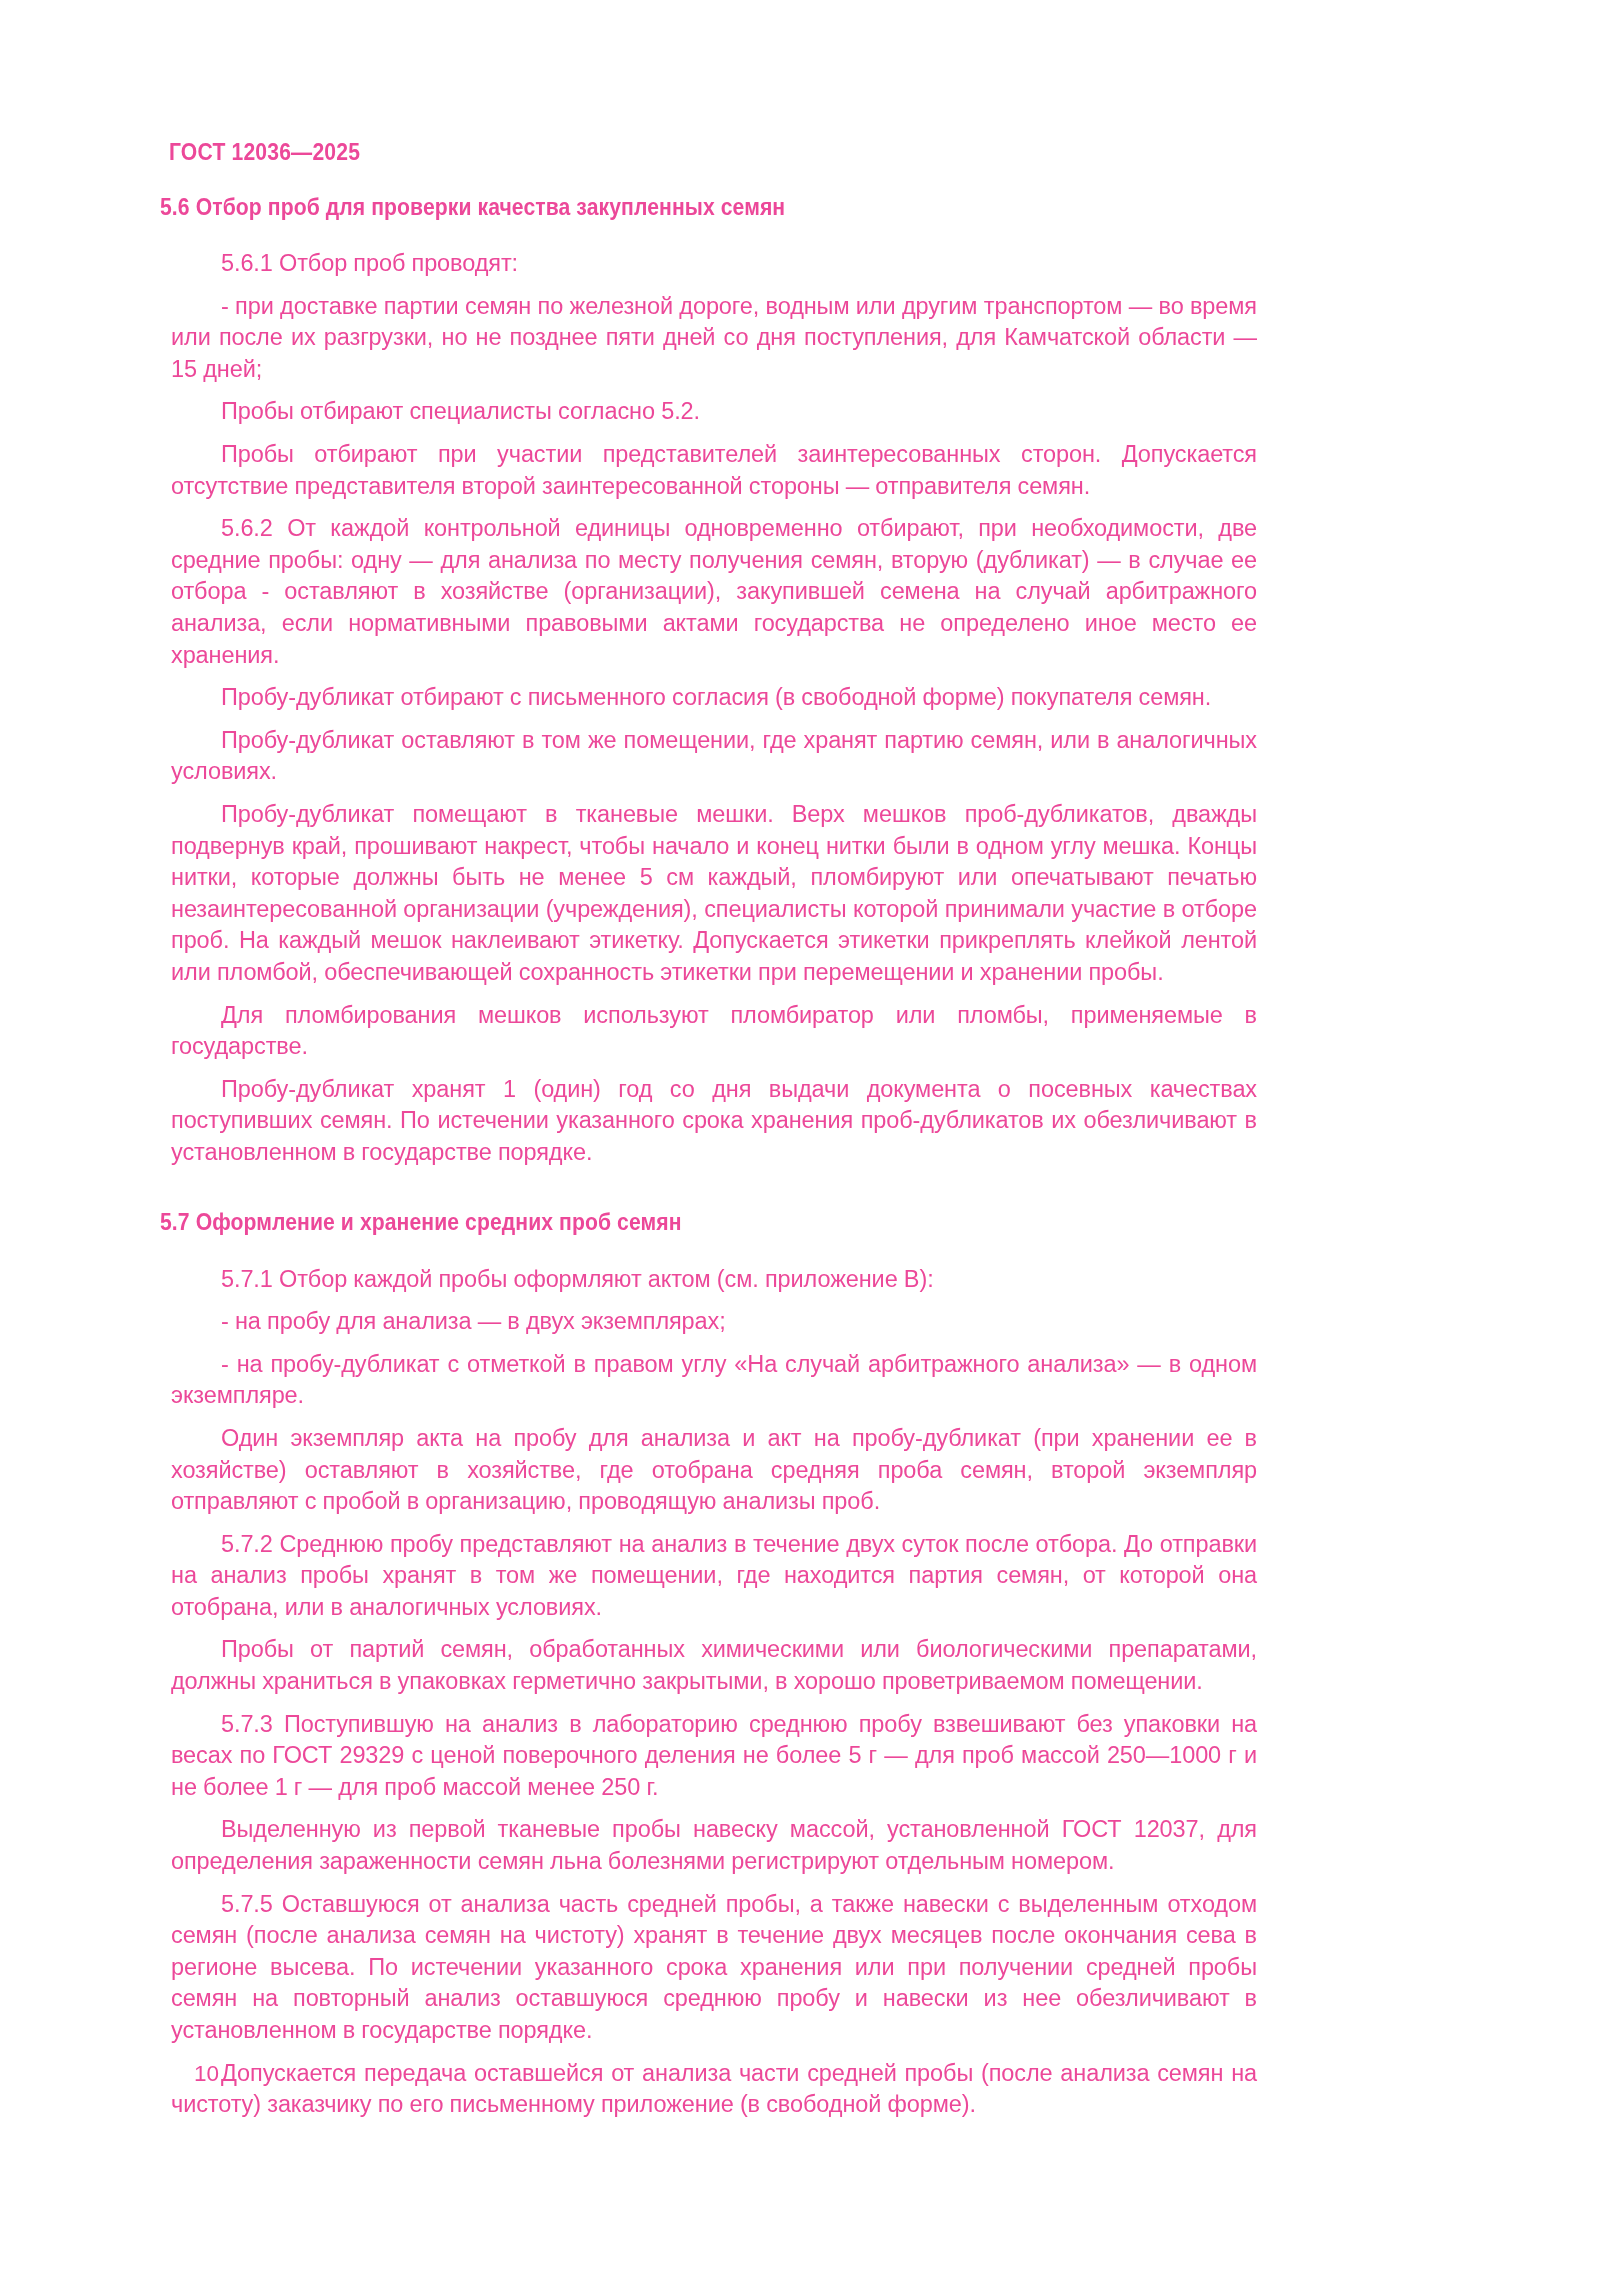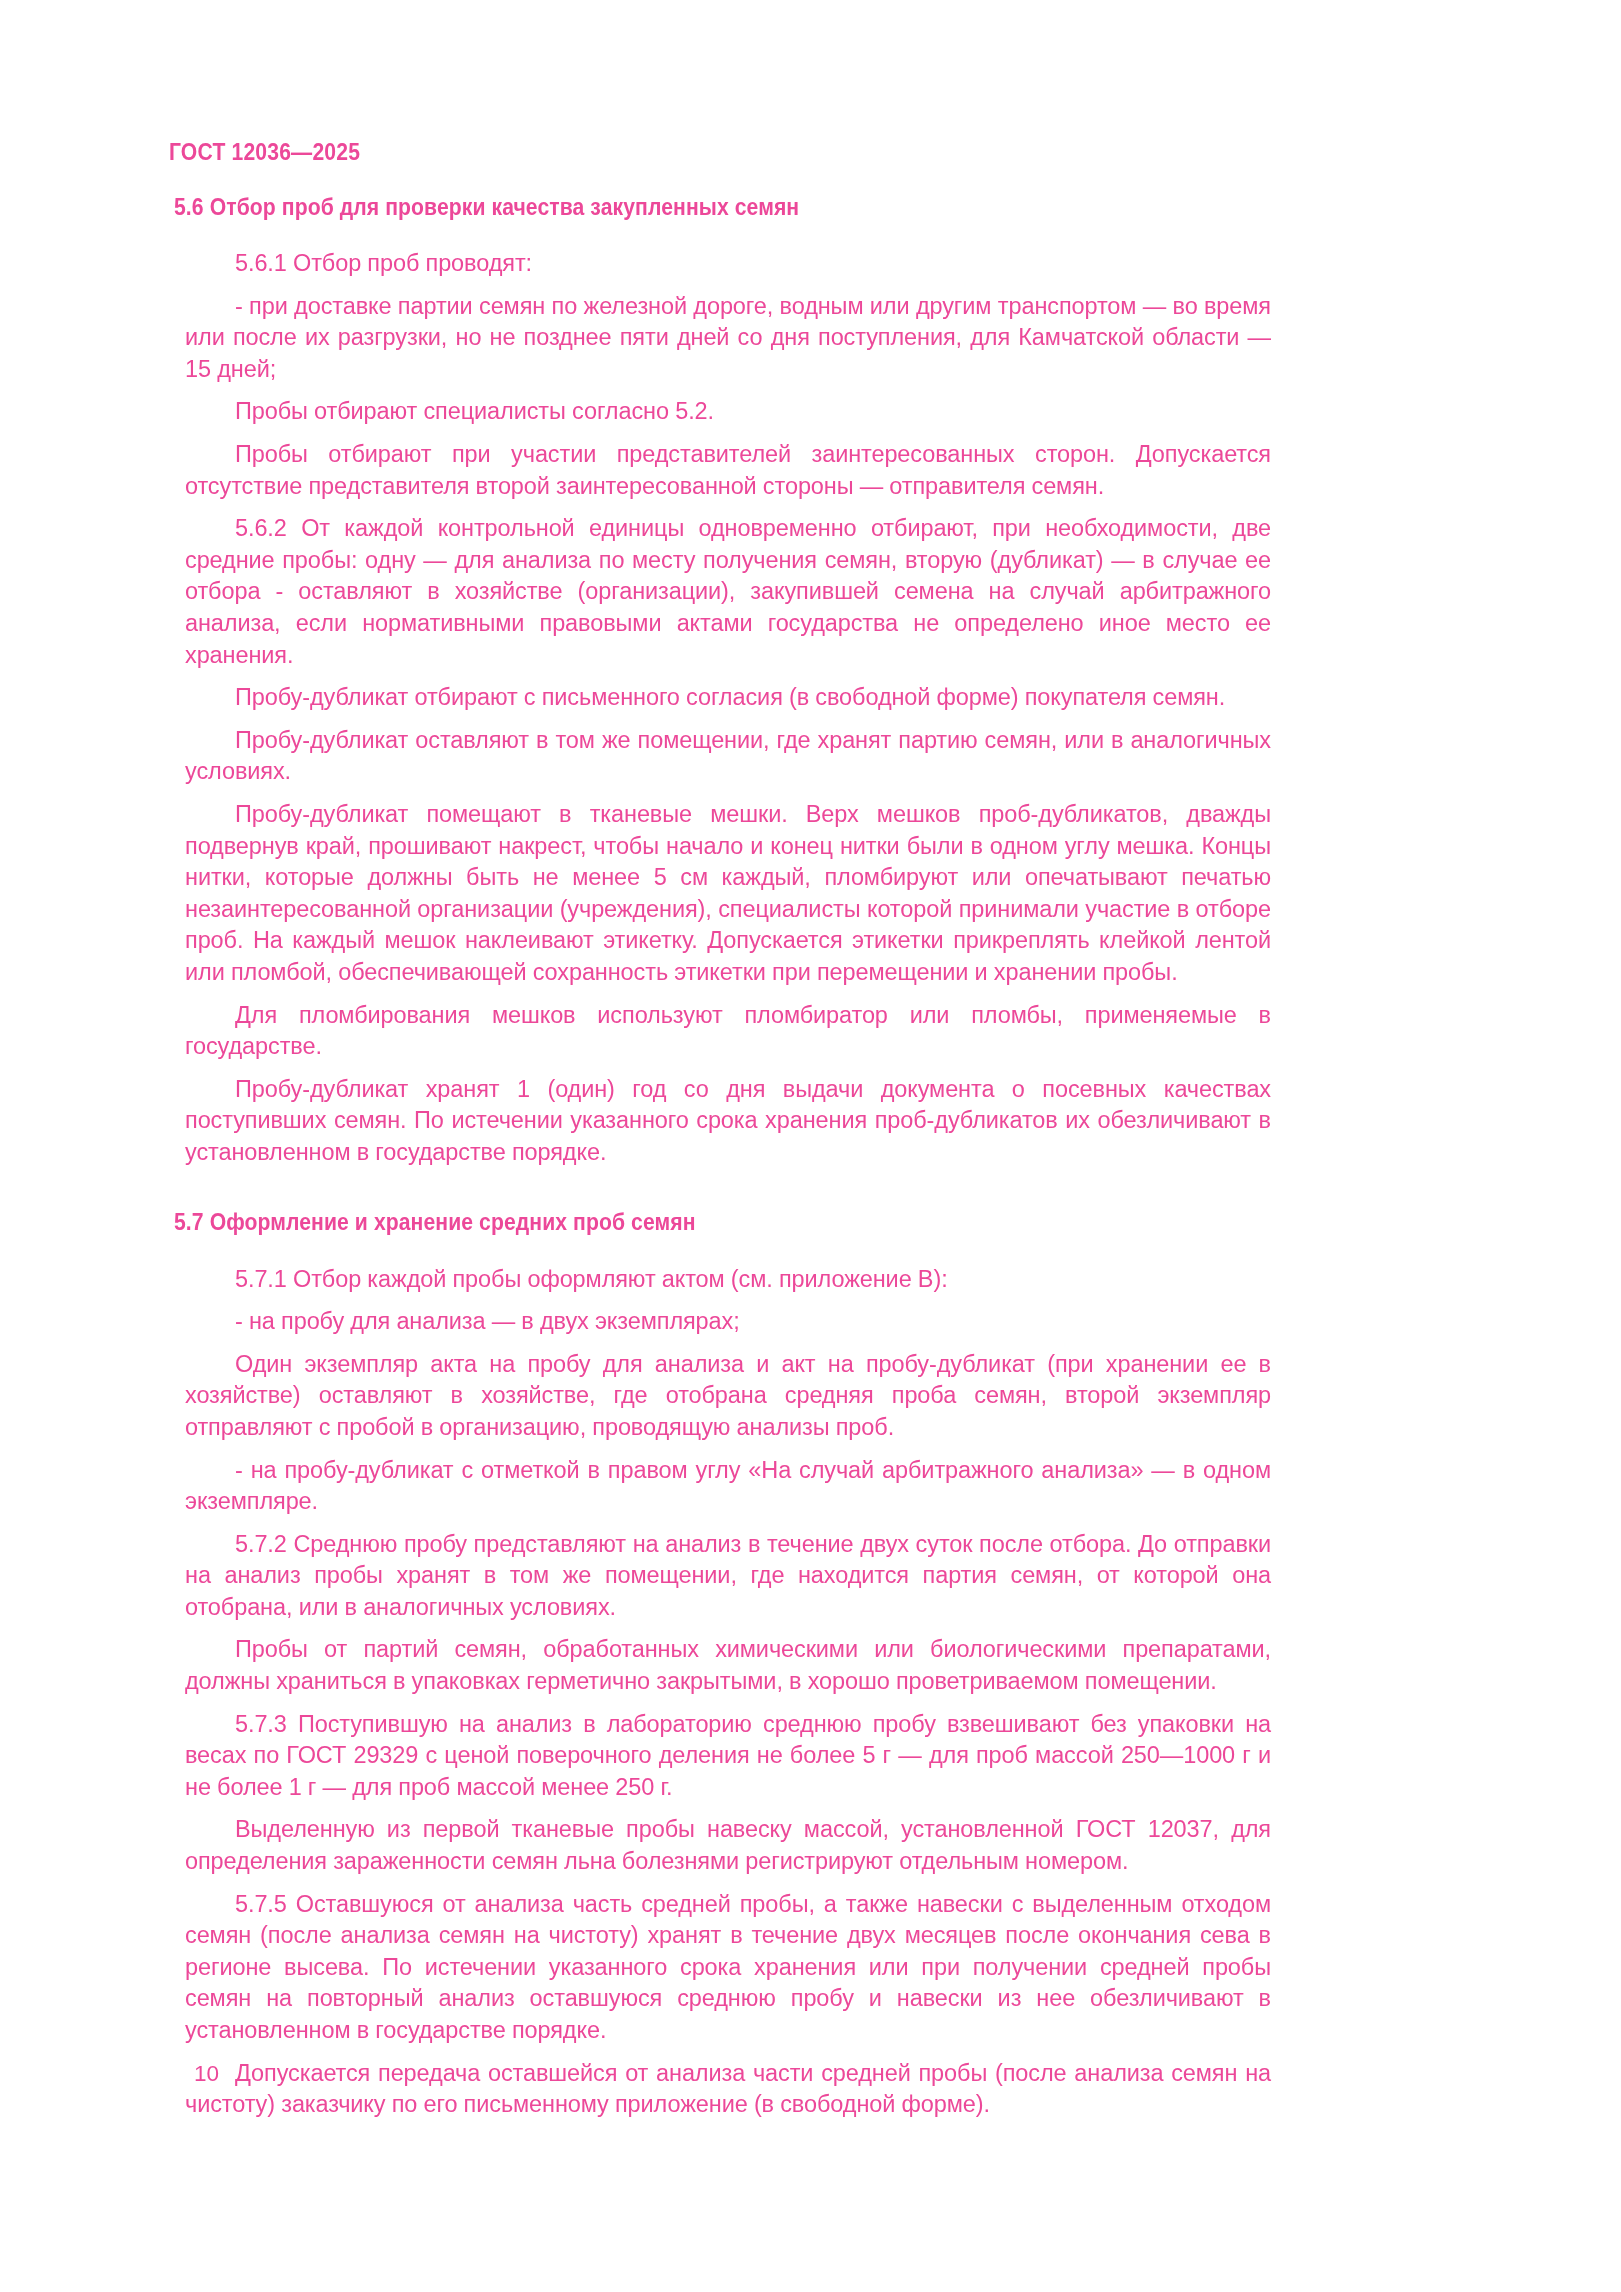--- a/index.html
+++ b/index.html
@@ -25,21 +25,21 @@
     font-weight: bold;
     letter-spacing: 0.2px;
     line-height: 1;
     white-space: nowrap;
     transform: scaleX(0.88);
     transform-origin: left center;
   }
   .content {
     position: absolute;
     top: 192px;
-    left: 174px;
+    left: 160px;
     width: 1108px;
   }
   h2.section-title {
     font-size: 23.5px;
     font-weight: bold;
     margin: 0;
     padding: 0;
     line-height: 1.30;
     letter-spacing: 0.1px;
     transform: scaleX(0.90);
@@ -101,22 +101,22 @@
       <p class="para">Пробу-дубликат помещают в тканевые мешки. Верх мешков проб-дубликатов, дважды подвернув край, прошивают накрест, чтобы начало и конец нитки были в одном углу мешка. Концы нитки, которые должны быть не менее 5 см каждый, пломбируют или опечатывают печатью незаинтересованной организации (учреждения), специалисты которой принимали участие в отборе проб. На каждый мешок наклеивают этикетку. Допускается этикетки прикреплять клейкой лентой или пломбой, обеспечивающей сохранность этикетки при перемещении и хранении пробы.</p>
       <p class="para">Для пломбирования мешков используют пломбиратор или пломбы, применяемые в государстве.</p>
       <p class="para">Пробу-дубликат хранят 1 (один) год со дня выдачи документа о посевных качествах поступивших семян. По истечении указанного срока хранения проб-дубликатов их обезличивают в установленном в государстве порядке.</p>
     </div>
 
     <div class="sec57-wrap">
       <h2 class="section-title title-indent">5.7  Оформление и хранение средних проб семян</h2>
 
       <p class="para first-after-title">5.7.1  Отбор каждой пробы оформляют актом (см. приложение В):</p>
       <p class="para dash">-  на пробу для анализа — в двух экземплярах;</p>
+      <p class="para dash">-  на пробу-дубликат с отметкой в правом углу «На случай арбитражного анализа» — в одном экземпляре.</p>
       <p class="para">Один экземпляр акта на пробу для анализа и акт на пробу-дубликат (при хранении ее в хозяйстве) оставляют в хозяйстве, где отобрана средняя проба семян, второй экземпляр отправляют с пробой в организацию, проводящую анализы проб.</p>
-      <p class="para dash">-  на пробу-дубликат с отметкой в правом углу «На случай арбитражного анализа» — в одном экземпляре.</p>
       <p class="para">5.7.2  Среднюю пробу представляют на анализ в течение двух суток после отбора. До отправки на анализ пробы хранят в том же помещении, где находится партия семян, от которой она отобрана, или в аналогичных условиях.</p>
       <p class="para">Пробы от партий семян, обработанных химическими или биологическими препаратами, должны храниться в упаковках герметично закрытыми, в хорошо проветриваемом помещении.</p>
       <p class="para">5.7.3  Поступившую на анализ в лабораторию среднюю пробу взвешивают без упаковки на весах по ГОСТ 29329 с ценой поверочного деления не более 5 г — для проб массой 250—1000 г и не более 1 г — для проб массой менее 250 г.</p>
       <p class="para">Выделенную из первой тканевые пробы навеску массой, установленной ГОСТ 12037, для определения зараженности семян льна болезнями регистрируют отдельным номером.</p>
       <p class="para">5.7.5  Оставшуюся от анализа часть средней пробы, а также навески с выделенным отходом семян (после анализа семян на чистоту) хранят в течение двух месяцев после окончания сева в регионе высева. По истечении указанного срока хранения или при получении средней пробы семян на повторный анализ оставшуюся среднюю пробу и навески из нее обезличивают в установленном в государстве порядке.</p>
       <p class="para">Допускается передача оставшейся от анализа части средней пробы (после анализа семян на чистоту) заказчику по его письменному приложение (в свободной форме).</p>
     </div>
 
   </div>
 

